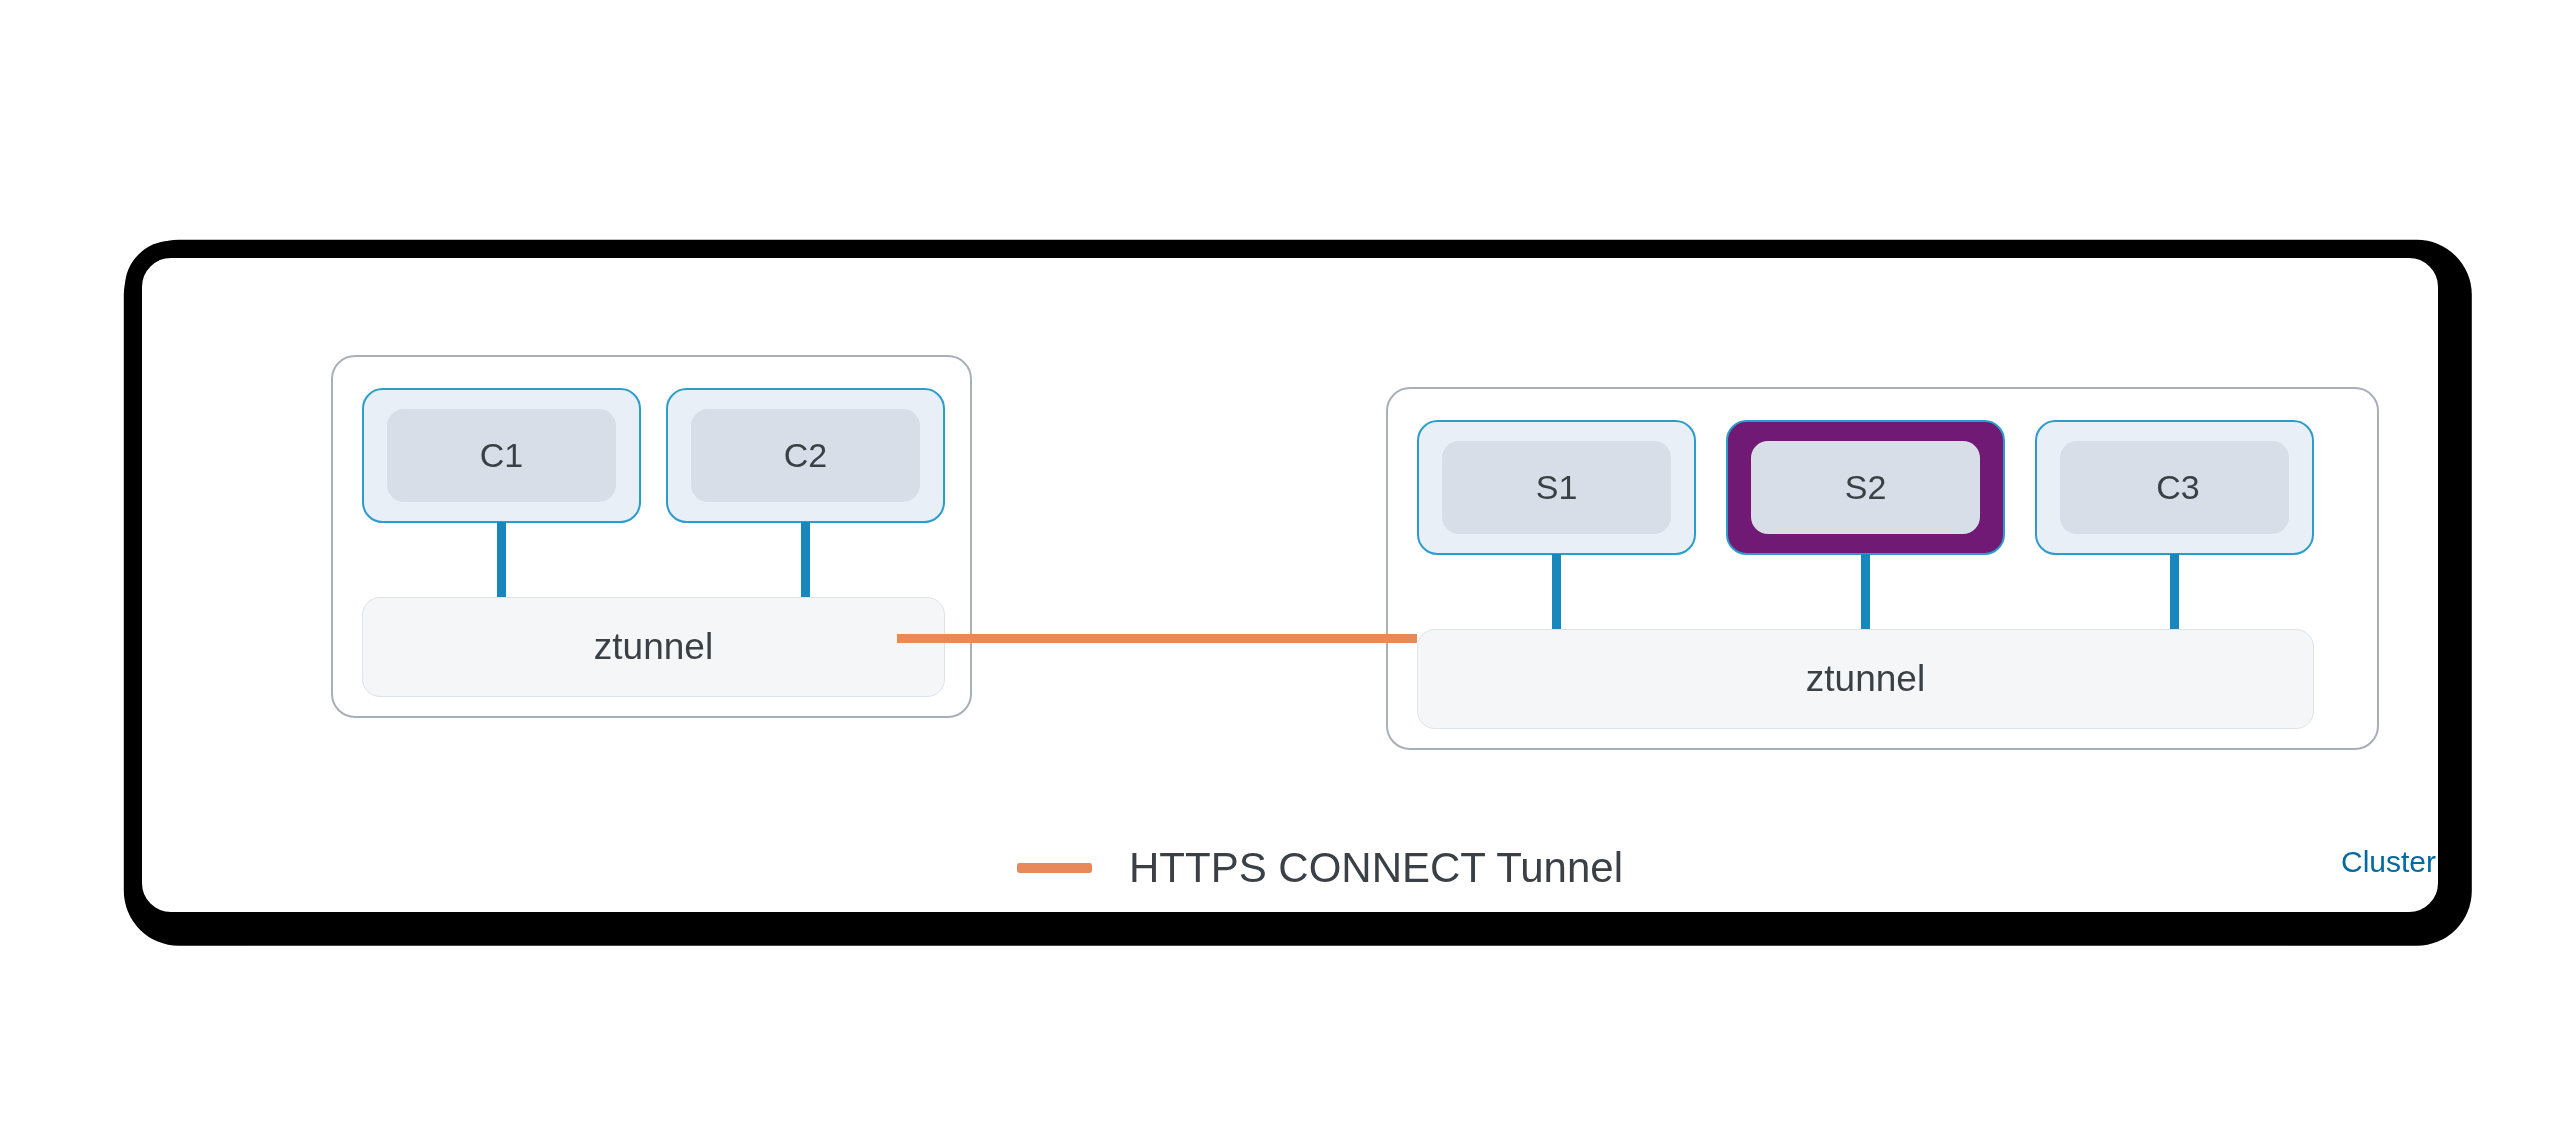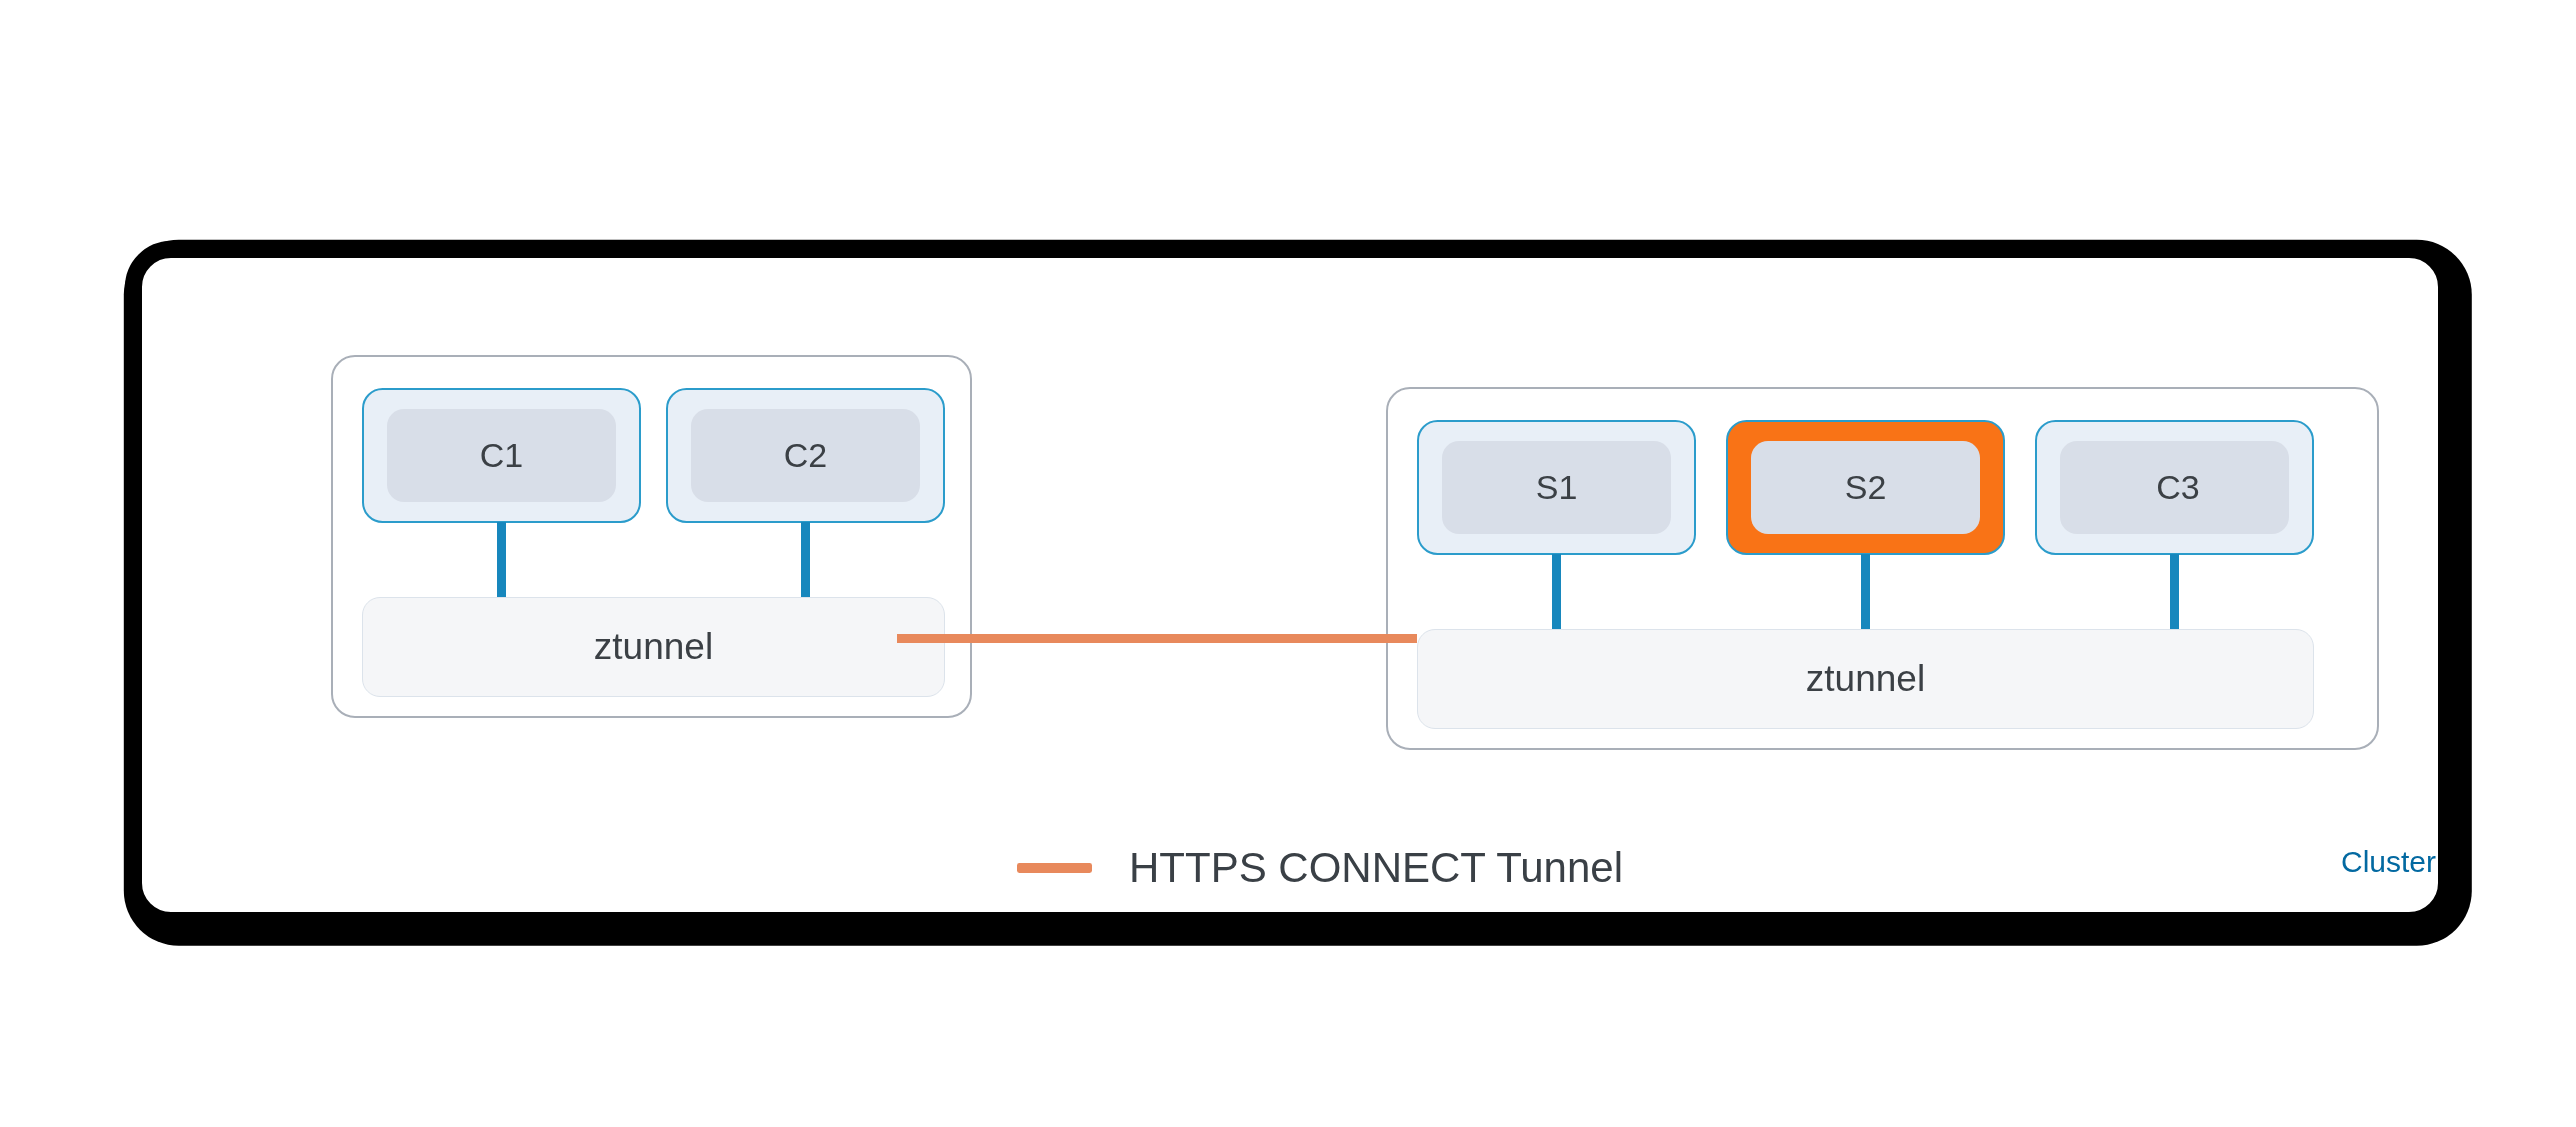--- a/index.html
+++ b/index.html
@@ -158,21 +158,21 @@
     </div>
     <div class="connector c0" style="background-color: rgb(23, 135, 189);"></div>
     <div class="connector c1" style="background-color: rgb(23, 135, 189);"></div>
     <div class="ztunnel" style="background-color: rgb(245, 246, 248); border-color: rgb(220, 227, 235); color: rgb(59, 64, 69);">ztunnel</div>
   </div>
 
   <div class="node node-right" style="border-color: rgb(169, 175, 184);">
     <div class="pod p0" style="background-color: rgb(232, 239, 247); border-color: rgb(43, 156, 203);">
       <div class="pod-inner" style="background-color: rgb(216, 222, 232); color: rgb(59, 64, 69);">S1</div>
     </div>
-    <div class="pod p1" style="background-color: #f97316; border-color: rgb(43, 156, 203); padding-left: 28px;">
+    <div class="pod p1" style="background-color: #701a75; border-color: rgb(43, 156, 203); padding-left: 28px;">
       <div class="pod-inner" style="background-color: rgb(216, 222, 232); color: rgb(59, 64, 69);">S2</div>
     </div>
     <div class="pod p2" style="background-color: rgb(232, 239, 247); border-color: rgb(43, 156, 203);">
       <div class="pod-inner" style="background-color: rgb(216, 222, 232); color: rgb(59, 64, 69); padding-left: 7px;">C3</div>
     </div>
     <div class="connector c0" style="background-color: rgb(23, 135, 189);"></div>
     <div class="connector c1" style="background-color: rgb(23, 135, 189);"></div>
     <div class="connector c2" style="background-color: rgb(23, 135, 189);"></div>
     <div class="ztunnel" style="background-color: rgb(245, 246, 248); border-color: rgb(220, 227, 235); color: rgb(59, 64, 69);">ztunnel</div>
   </div>

